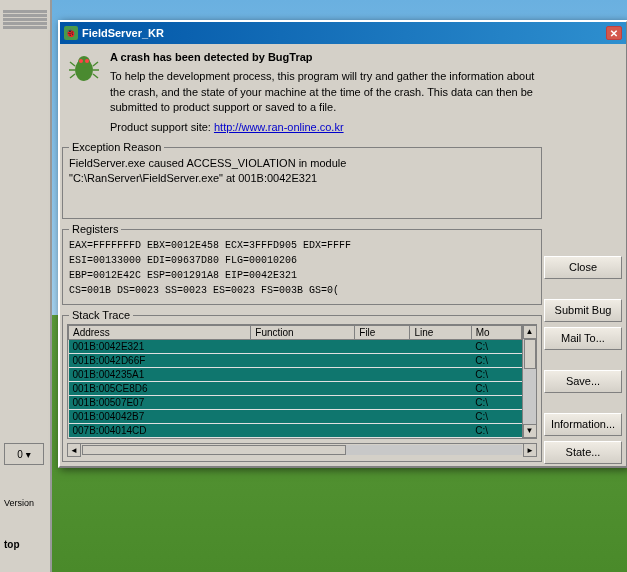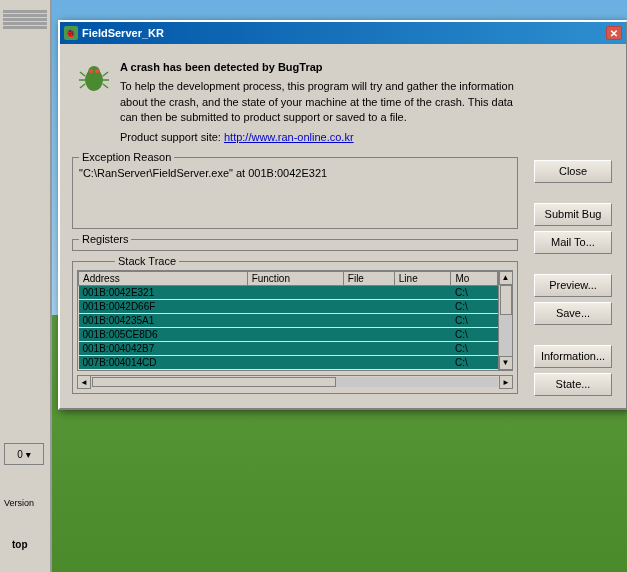--- a/index.html
+++ b/index.html
@@ -83,24 +83,24 @@
       font-weight: bold;
       display: flex;
       align-items: center;
       justify-content: center;
       cursor: pointer;
       border-radius: 2px;
     }
 
     
     .dialog-content {
-      padding: 12px;
+      padding: 2px;
       display: flex;
       flex-direction: row;
-      gap: 16px;
+      gap: 2px;
     }
 
     .main-area {
       flex: 1;
       display: flex;
       flex-direction: column;
       gap: 6px;
     }
 
     
@@ -179,21 +179,20 @@
       padding: 0;
       position: relative;
     }
     .stack-trace-label {
       position: absolute;
       top: -7px;
       left: 6px;
       background: #d4d0c8;
       padding: 0 3px;
       font-size: 11px;
-      margin-left: 36px;
     }
     .stack-table {
       width: 100%;
       border-collapse: collapse;
       font-size: 10px;
     }
     .stack-table thead tr {
       background: #a16207;
     }
     .stack-table th {
@@ -336,21 +335,21 @@
     <div style="height:3px;background:#a0a0a0;margin:1px 3px;"></div>
     <div style="height:3px;background:#a0a0a0;margin:1px 3px;"></div>
     <div style="height:3px;background:#a0a0a0;margin:1px 3px;"></div>
   </div>
   <div style="position:absolute;bottom:100px;left:0;right:0;display:flex;flex-direction:column;align-items:flex-start;padding:4px;">
     <div style="background:#d4d0c8;border:1px solid #808080;width:40px;height:22px;display:flex;align-items:center;justify-content:center;font-size:10px;margin-bottom:3px;">0 ▾</div>
   </div>
   <div style="position:absolute;bottom:62px;left:0;right:0;padding:2px 4px;">
     <div style="font-size:9px;color:#000;">Version</div>
   </div>
-  <div style="position:absolute;bottom:20px;left:0;right:16px;padding:2px 4px;margin-left:8px;">
+  <div style="position:absolute;bottom:20px;left:0;right:16px;padding:2px 4px;">
     <div style="font-size:10px;color:#000;font-weight:bold;">top</div>
   </div>
 </div>
 
 <div class="dialog">
 
   <div class="title-bar">
     <div class="title-bar-left">
       <div class="title-icon">🐞</div>
       <span>FieldServer_KR</span>
@@ -383,26 +382,33 @@
           <div style="margin-top:4px;">
             <span>Product support site:</span>
             <span class="product-link">http://www.ran-online.co.kr</span>
           </div>
         </div>
       </div>
 
       <div class="group-box">
         <span class="group-label">Exception Reason</span>
         <div class="exception-content">
+          <div>FieldServer.exe caused ACCESS_VIOLATION in module</div>
           <div>"C:\RanServer\FieldServer.exe" at 001B:0042E321</div>
         </div>
       </div>
 
       <div class="group-box">
         <span class="group-label">Registers</span>
+        <div class="registers-content">
+          <div>EAX=FFFFFFFD   EBX=0012E458   ECX=3FFFD905   EDX=FFFF</div>
+          <div>ESI=00133000   EDI=09637D80   FLG=00010206</div>
+          <div>EBP=0012E42C   ESP=001291A8   EIP=0042E321</div>
+          <div>CS=001B   DS=0023   SS=0023   ES=0023   FS=003B   GS=0(</div>
+        </div>
       </div>
 
       <div class="stack-trace-box">
         <span class="stack-trace-label">Stack Trace</span>
         <div class="table-container">
           <div class="table-inner">
             <table class="stack-table">
               <thead>
                 <tr>
                   <th>Address</th>
@@ -435,20 +441,27 @@
     <td>C:\</td>
   </tr>
                   <tr>
     <td>001B:005CE8D6</td>
     <td></td>
     <td></td>
     <td></td>
     <td>C:\</td>
   </tr>
                   <tr>
+    <td>001B:00507E07</td>
+    <td></td>
+    <td></td>
+    <td></td>
+    <td>C:\</td>
+  </tr>
+                  <tr>
     <td>001B:004042B7</td>
     <td></td>
     <td></td>
     <td></td>
     <td>C:\</td>
   </tr>
                   <tr>
     <td>007B:004014CD</td>
     <td></td>
     <td></td>
@@ -477,21 +490,20 @@
       </div>
 
     </div>
 
     <div class="buttons-panel">
       <button class="btn">Close</button>
       <div class="btn-spacer"></div>
       <button class="btn">Submit Bug</button>
       <button class="btn">Mail To...</button>
       <div class="btn-spacer"></div>
-      <button class="btn">Preview...</button>
       <button class="btn">Save...</button>
       <div class="btn-spacer"></div>
       <button class="btn">Information...</button>
       <button class="btn">State...</button>
     </div>
 
   </div>
 </div>
 
 </body></html>

